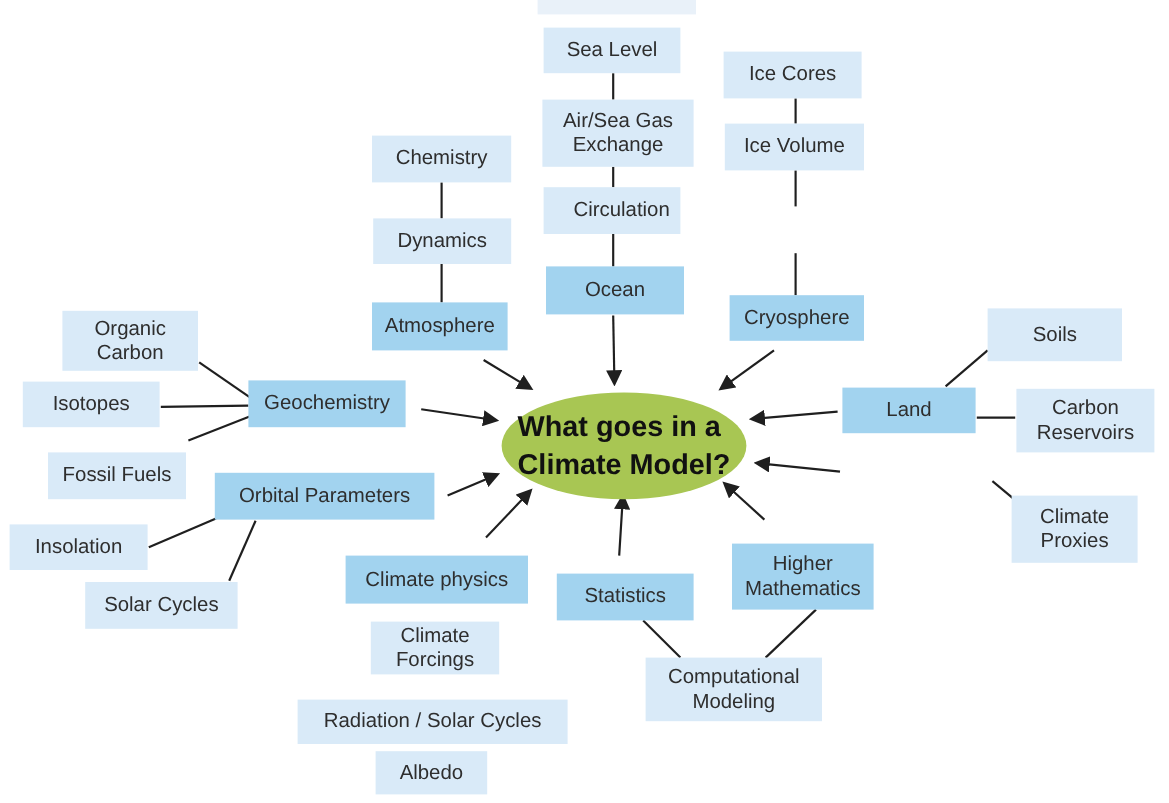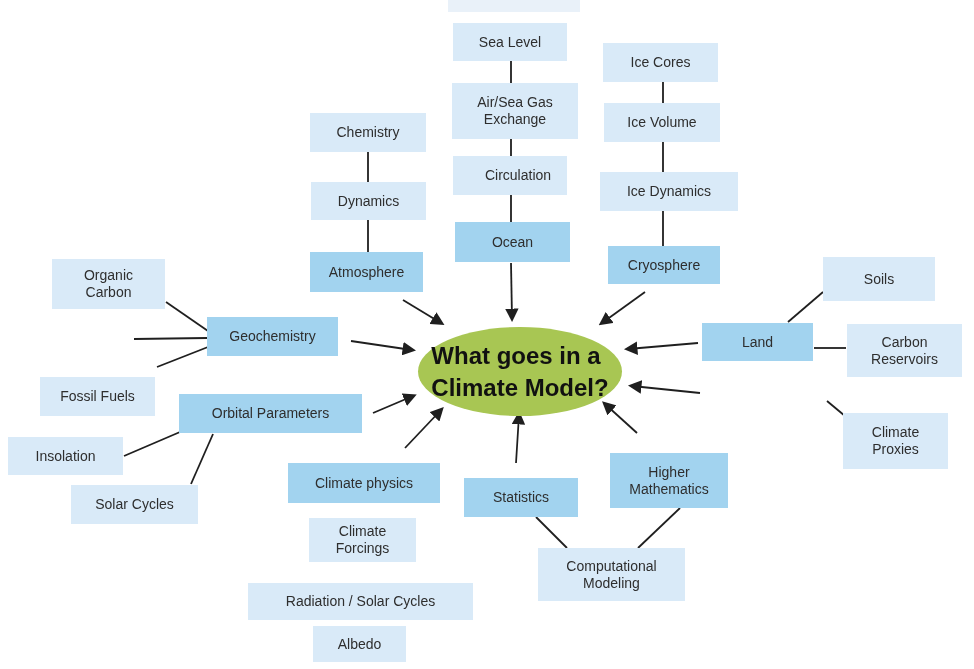--- a/index.html
+++ b/index.html
@@ -7,21 +7,21 @@
   }
   html,body{margin:0;padding:0;background:#ffffff;}
   .canvas{
     position:relative;width:974px;height:669px;background:#ffffff;overflow:hidden;
     font-family:"Liberation Sans", sans-serif;
   }
   #wires{position:absolute;left:0;top:0;width:974px;height:669px;}
   #wires line{stroke:var(--line);stroke-width:1.8;}
   .node{
     position:absolute;display:flex;align-items:center;justify-content:center;
-    text-align:center;font-size:14px;line-height:1.2;color:var(--text);
+    text-align:center;font-size:17px;line-height:1.2;color:var(--text);
     white-space:pre-line;box-sizing:border-box;
   }
   .node.main{background:var(--main);}
   .node.sub{background:var(--sub);}
   .node.ghost{background:#e9f1f9;}
   .center-ellipse{
     position:absolute;border-radius:50%;background:var(--center);
     display:flex;align-items:center;justify-content:center;
     font-size:24px;font-weight:bold;color:#111;line-height:1.3;white-space:pre-line;
   }
@@ -75,24 +75,24 @@
 <div class="node sub" style="left: 310px; top: 113px; width: 116px; height: 39px;">Chemistry</div>
     <div class="node sub" style="left: 311px; top: 182px; width: 115px; height: 38px;">Dynamics</div>
     <div class="node main" style="left: 310px; top: 252px; width: 113px; height: 40px;">Atmosphere</div>
     <div class="node sub" style="left: 453px; top: 23px; width: 114px; height: 38px;">Sea Level</div>
     <div class="node sub" style="left: 452px; top: 83px; width: 126px; height: 56px;">Air/Sea Gas
 Exchange</div>
     <div class="node sub" style="left: 453px; top: 156px; width: 114px; height: 39px; padding-left: 16px;">Circulation</div>
     <div class="node main" style="left: 455px; top: 222px; width: 115px; height: 40px;">Ocean</div>
     <div class="node sub" style="left: 603px; top: 43px; width: 115px; height: 39px;">Ice Cores</div>
     <div class="node sub" style="left: 604px; top: 103px; width: 116px; height: 39px;">Ice Volume</div>
-    <div class="node sub" style="left: 600px; top: 172px; width: 138px; height: 39px;">Ice Dynamics</div>
     <div class="node main" style="left: 608px; top: 246px; width: 112px; height: 38px;">Cryosphere</div>
     <div class="node sub" style="left: 52px; top: 259px; width: 113px; height: 50px;">Organic
 Carbon</div>
+    <div class="node sub" style="left: 19px; top: 318px; width: 114px; height: 38px;">Isotopes</div>
     <div class="node sub" style="left: 40px; top: 363px; width: 115px; height: 39px; margin-top: 14px;">Fossil Fuels</div>
     <div class="node main" style="left: 207px; top: 317px; width: 131px; height: 39px;">Geochemistry</div>
     <div class="node main" style="left: 179px; top: 394px; width: 183px; height: 39px;">Orbital Parameters</div>
     <div class="node sub" style="left: 8px; top: 437px; width: 115px; height: 38px;">Insolation</div>
     <div class="node sub" style="left: 71px; top: 485px; width: 127px; height: 39px;">Solar Cycles</div>
     <div class="node main" style="left: 288px; top: 463px; width: 152px; height: 40px;">Climate physics</div>
     <div class="node sub" style="left: 309px; top: 518px; width: 107px; height: 44px;">Climate
 Forcings</div>
     <div class="node sub" style="left: 248px; top: 583px; width: 225px; height: 37px;">Radiation / Solar Cycles</div>
     <div class="node sub" style="left: 313px; top: 626px; width: 93px; height: 36px;">Albedo</div>

